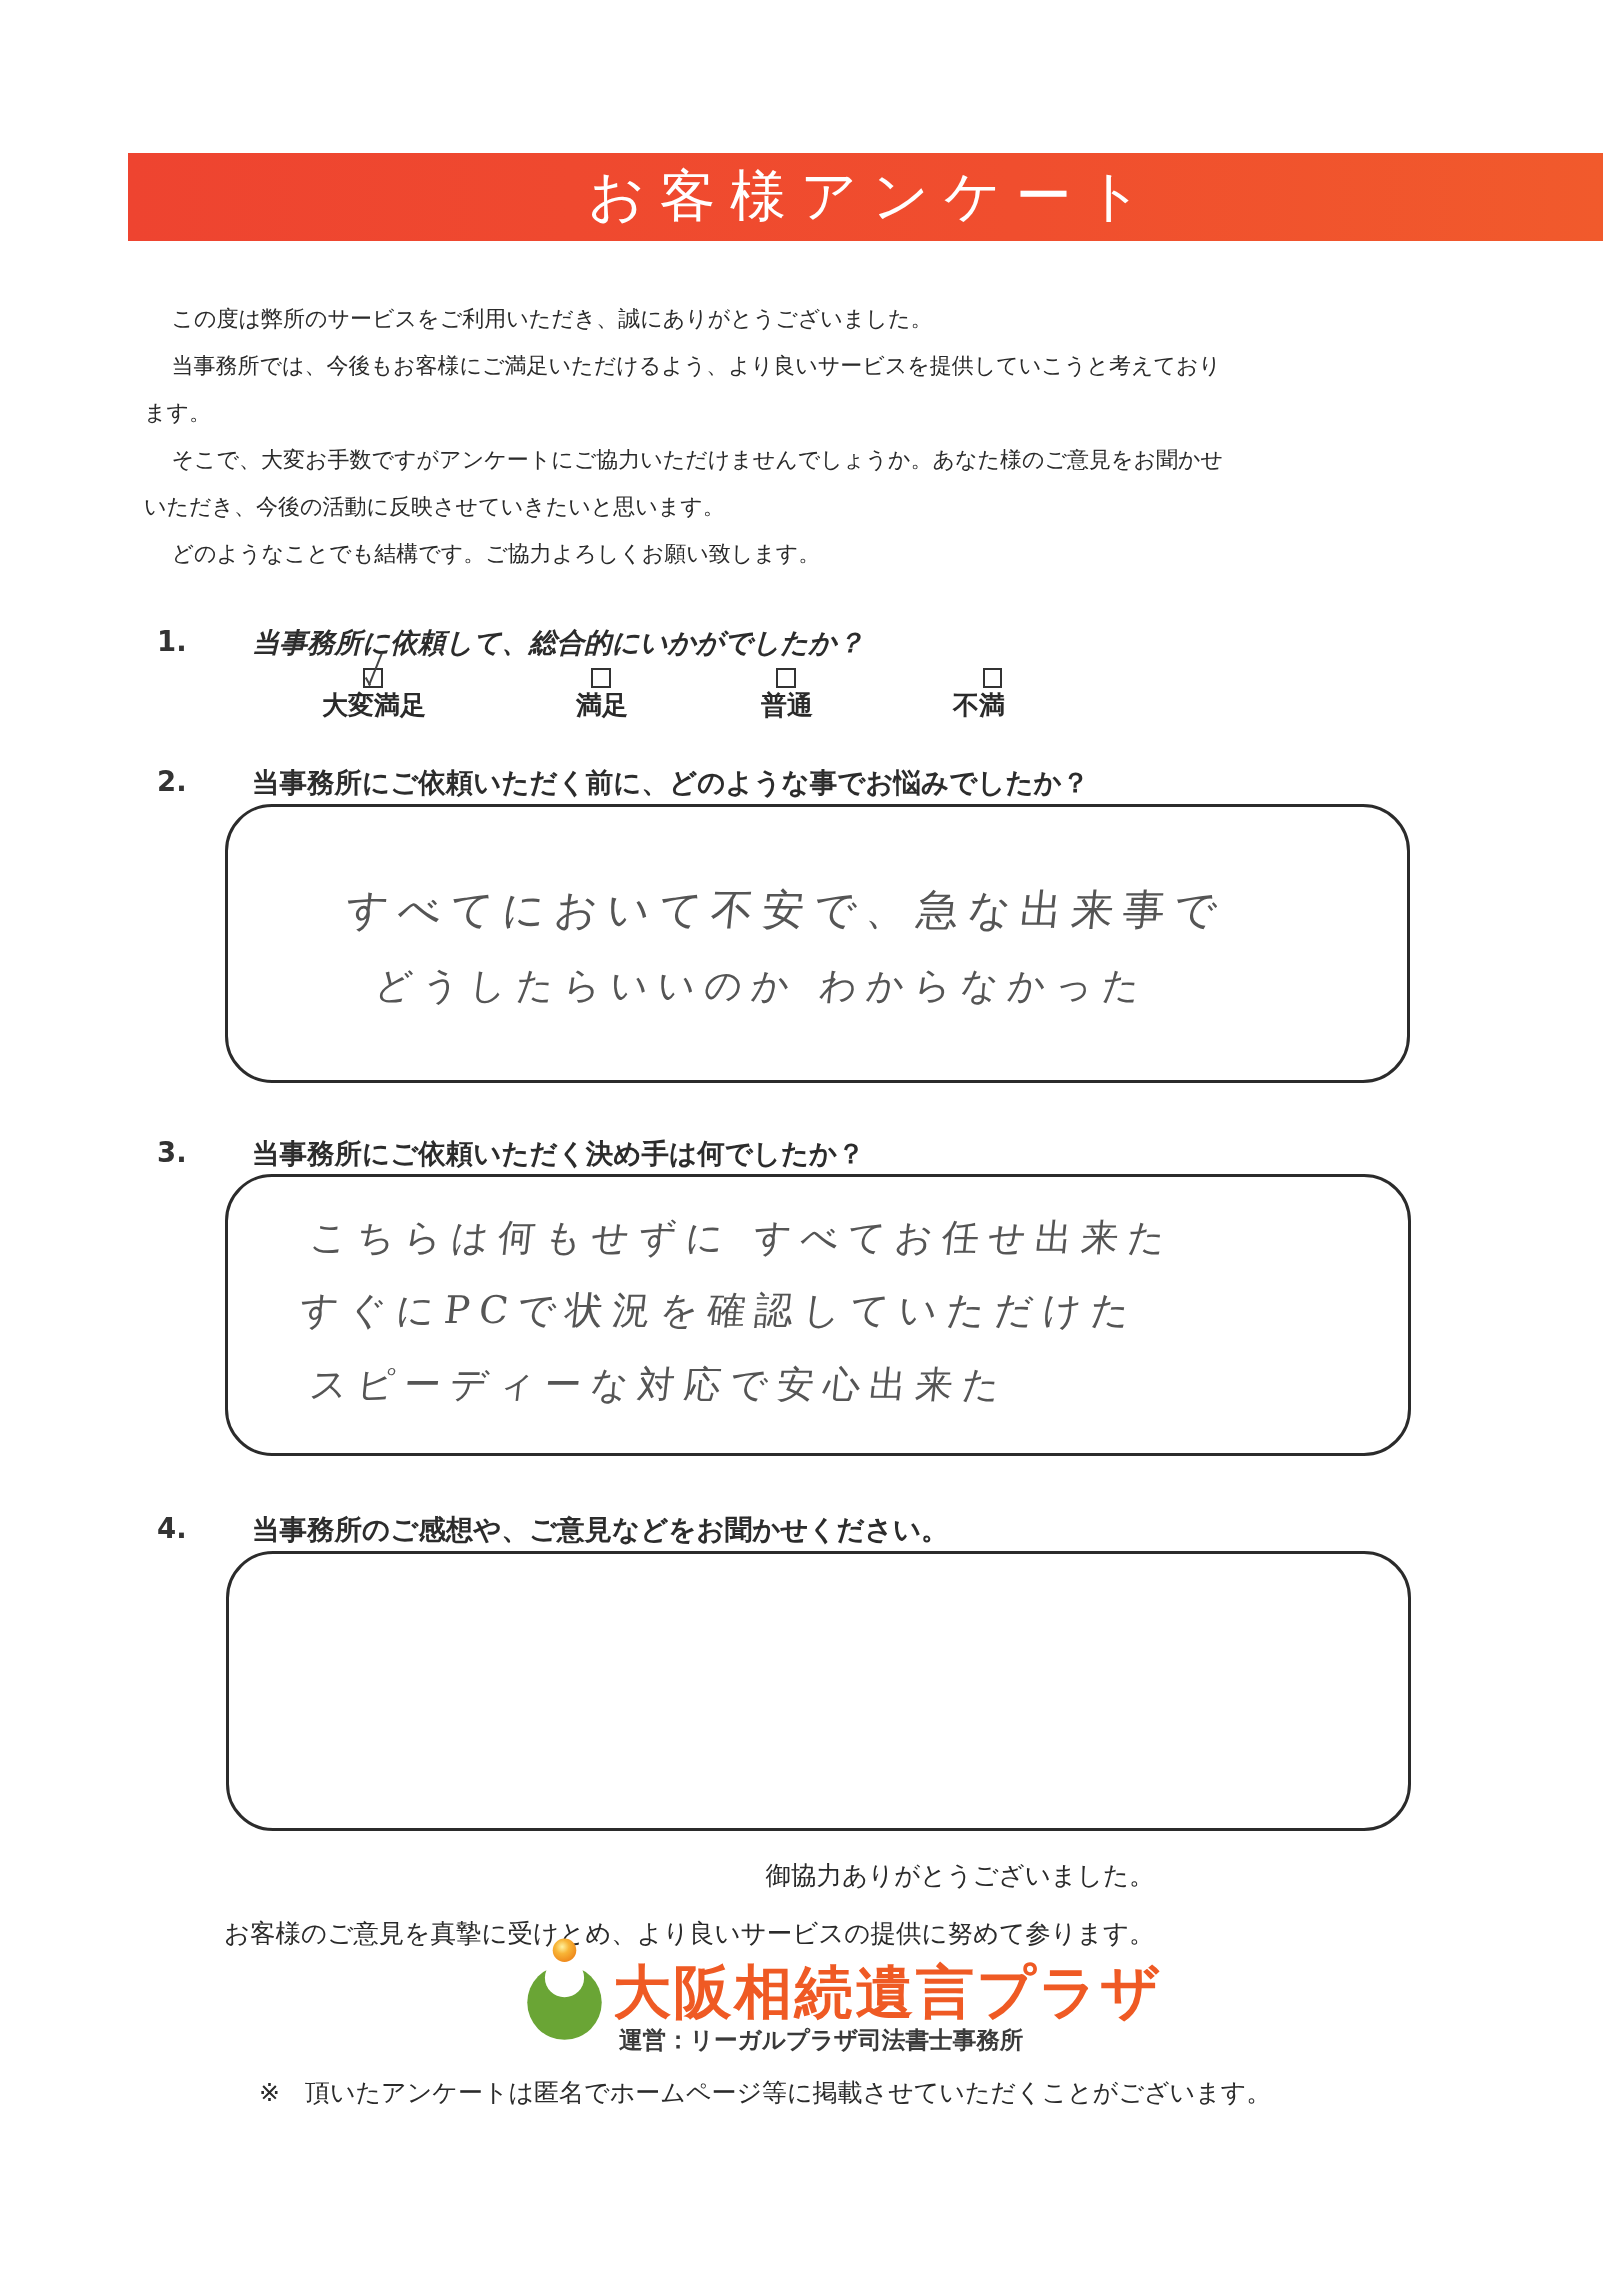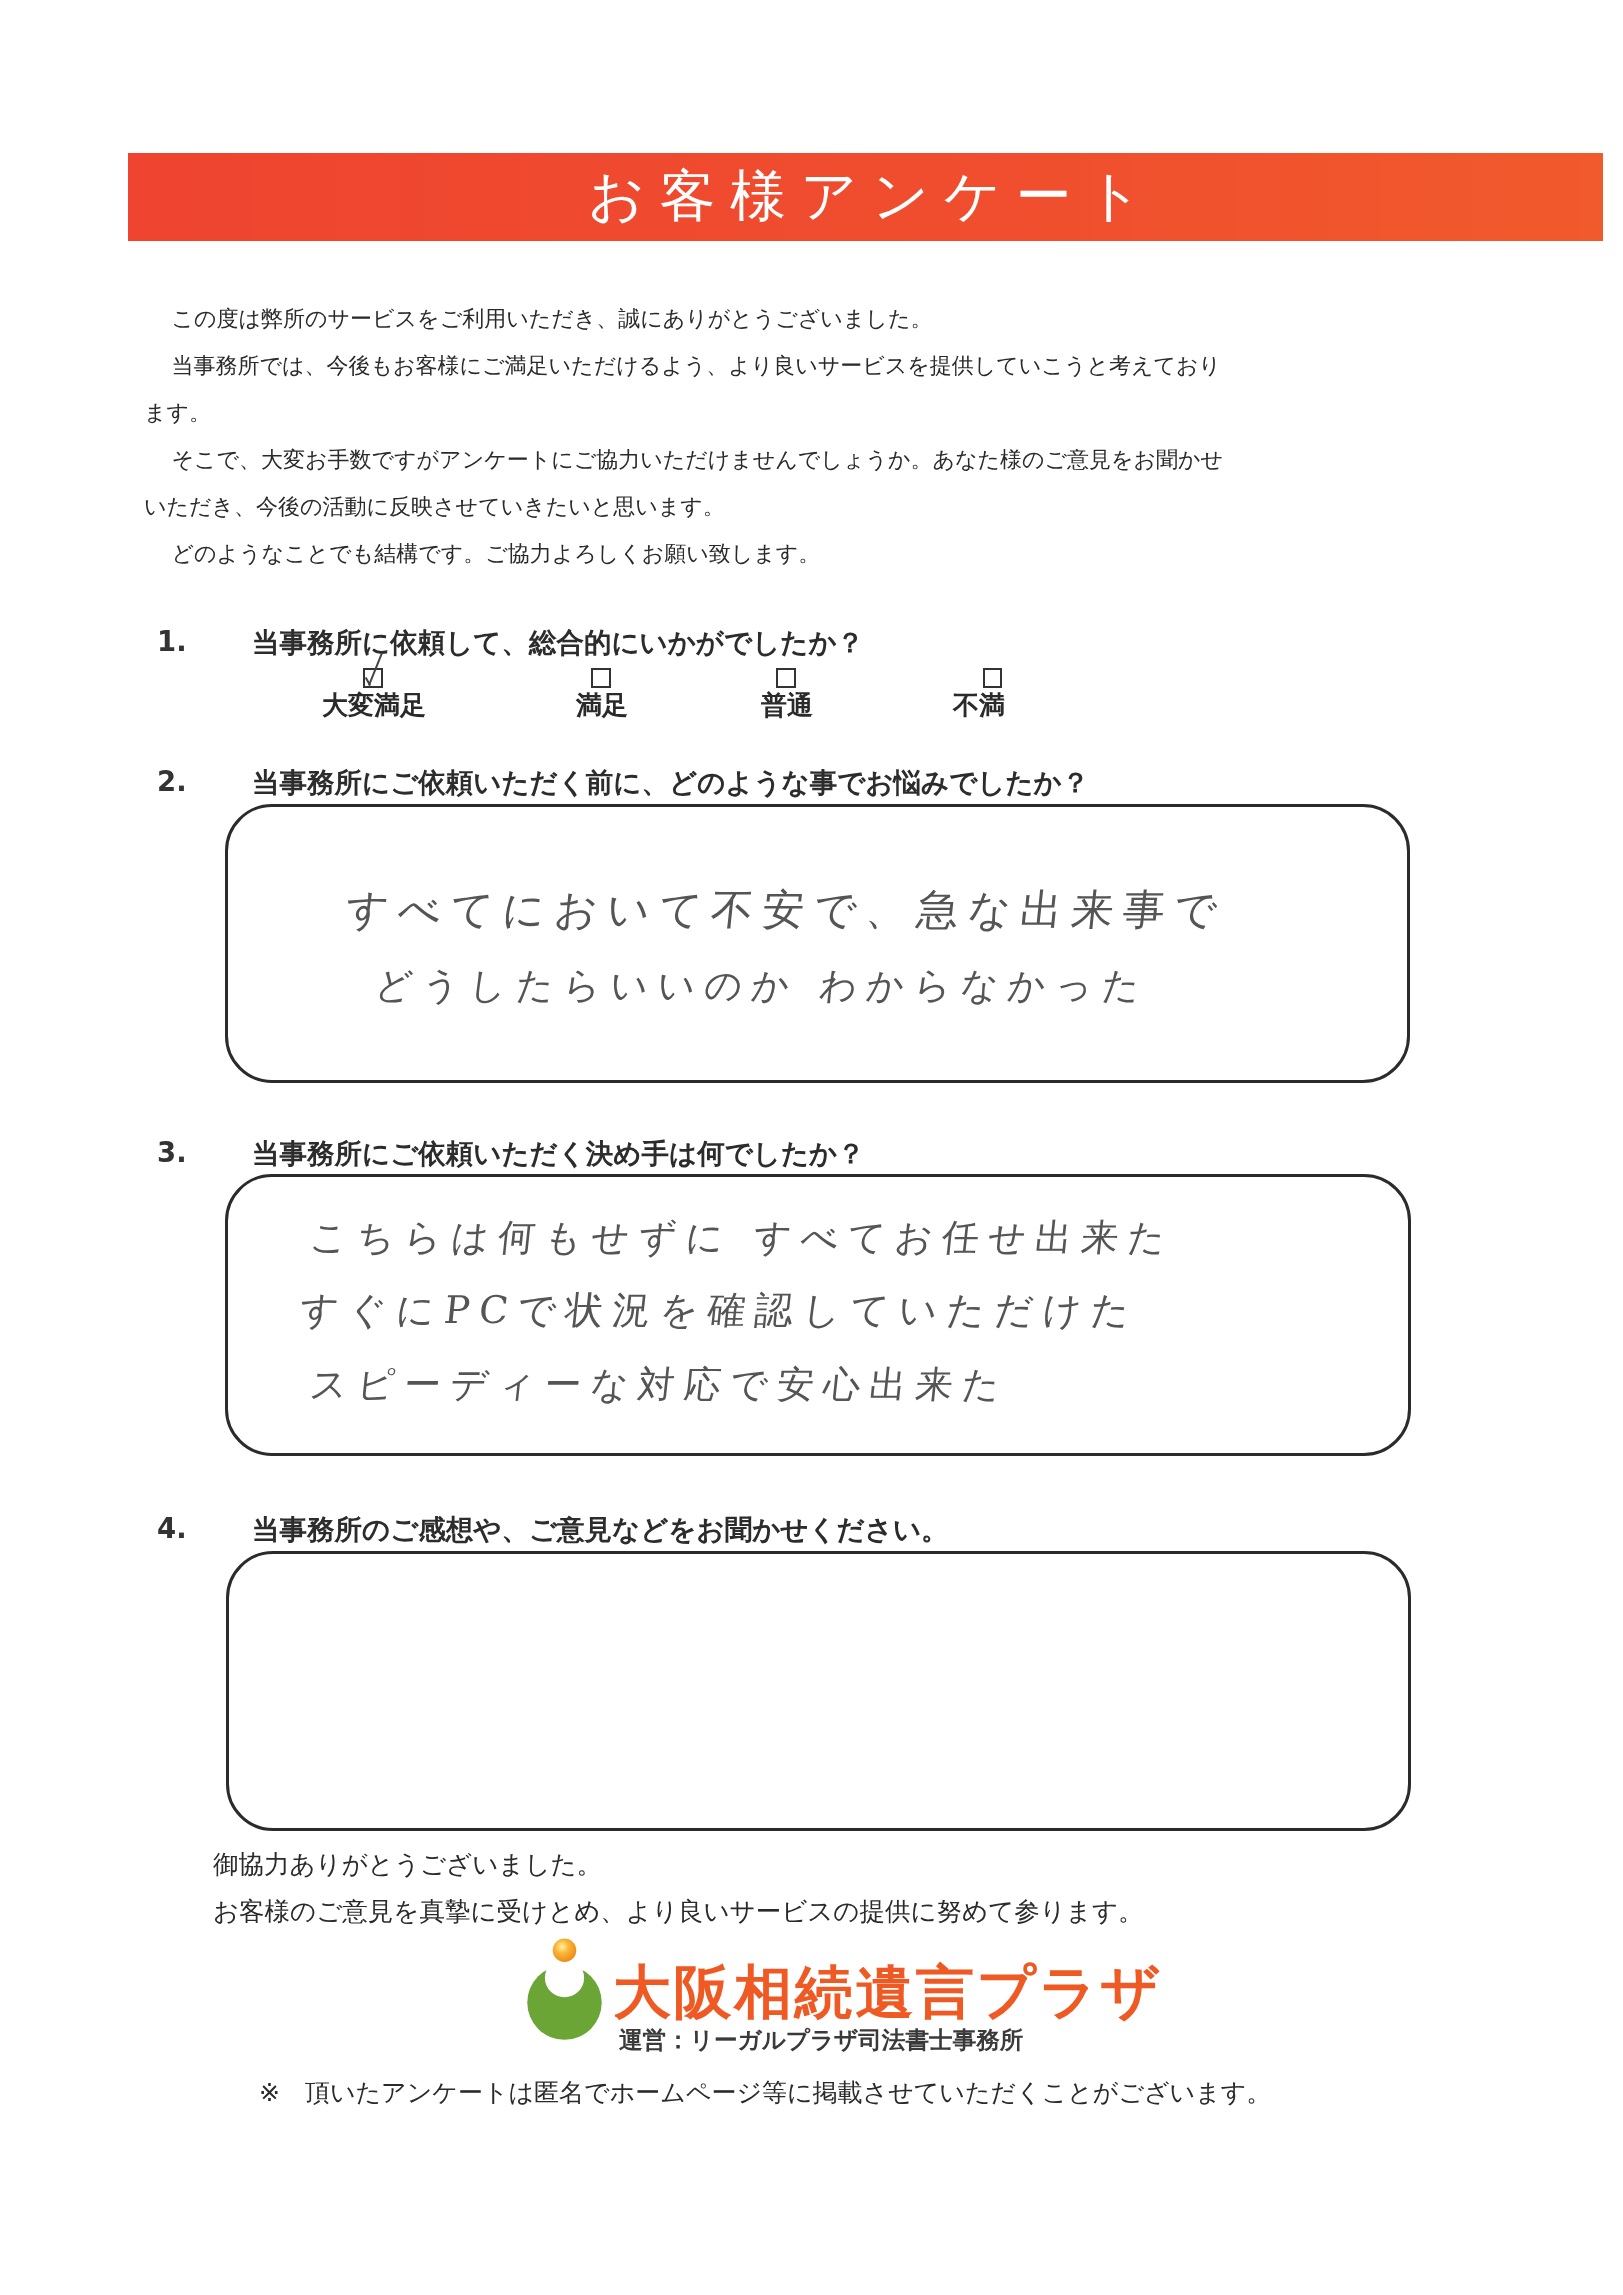--- a/index.html
+++ b/index.html
@@ -40,21 +40,21 @@
     .answer-box {
       border: 3.3px solid #2b2b2b; border-radius: 47px; box-sizing: border-box;
       background: #ffffff;
     }
     .hand {
       position: absolute; font-family: "DejaVu Serif", serif; font-size: 42px;
       color: #555; letter-spacing: 9.2px; white-space: nowrap; font-weight: 300;
       transform: skewX(-6deg);
     }
     .closing { left: 213px; top: 1841px; font-size: 25.5px; line-height: 47px; }
-    .closing p { margin: 0; }
+    .closing p { margin: 11px; text-align: right; }
     .logo-mark { left: 524px; top: 1937px; width: 81px; height: 105px; }
     .logo-name {
       left: 613px; top: 1954px; font-size: 58px; font-weight: 800; color: #ef5a24;
       letter-spacing: 2.6px; white-space: nowrap;
     }
     .logo-sub {
       left: 619px; top: 2024px; font-size: 23.6px; font-weight: 700; color: #3a3a3a;
       white-space: nowrap;
     }
     .footnote { left: 259px; top: 2076px; font-size: 25px; white-space: nowrap; }
@@ -69,21 +69,21 @@
 <div class="abs intro">
   <p class="indent">この度は弊所のサービスをご利用いただき、誠にありがとうございました。</p>
   <p class="indent">当事務所では、今後もお客様にご満足いただけるよう、より良いサービスを提供していこうと考えており</p>
   <p>ます。</p>
   <p class="indent">そこで、大変お手数ですがアンケートにご協力いただけませんでしょうか。あなた様のご意見をお聞かせ</p>
   <p>いただき、今後の活動に反映させていきたいと思います。</p>
   <p class="indent">どのようなことでも結構です。ご協力よろしくお願い致します。</p>
 </div>
 
 <div class="abs q-num" style="left:157px; top:625px;">1.</div>
-<div class="abs q-text" style="left:252px; top:625px;">当事務所に依頼して、総合的にいかがでしたか？</div>
+<div class="abs q-text" style="left:252px; top:625px;font-style:italic;">当事務所に依頼して、総合的にいかがでしたか？</div>
 
 <div class="abs options" style="left:0; width:1623px;">
   <div class="option" style="left:322px;">
     <span class="cb checked"></span>
     <span>大変満足</span>
   </div>
   <div class="option" style="left:568px;padding-left:8px;">
     <span class="cb"></span>
     <span>満足</span>
   </div>

